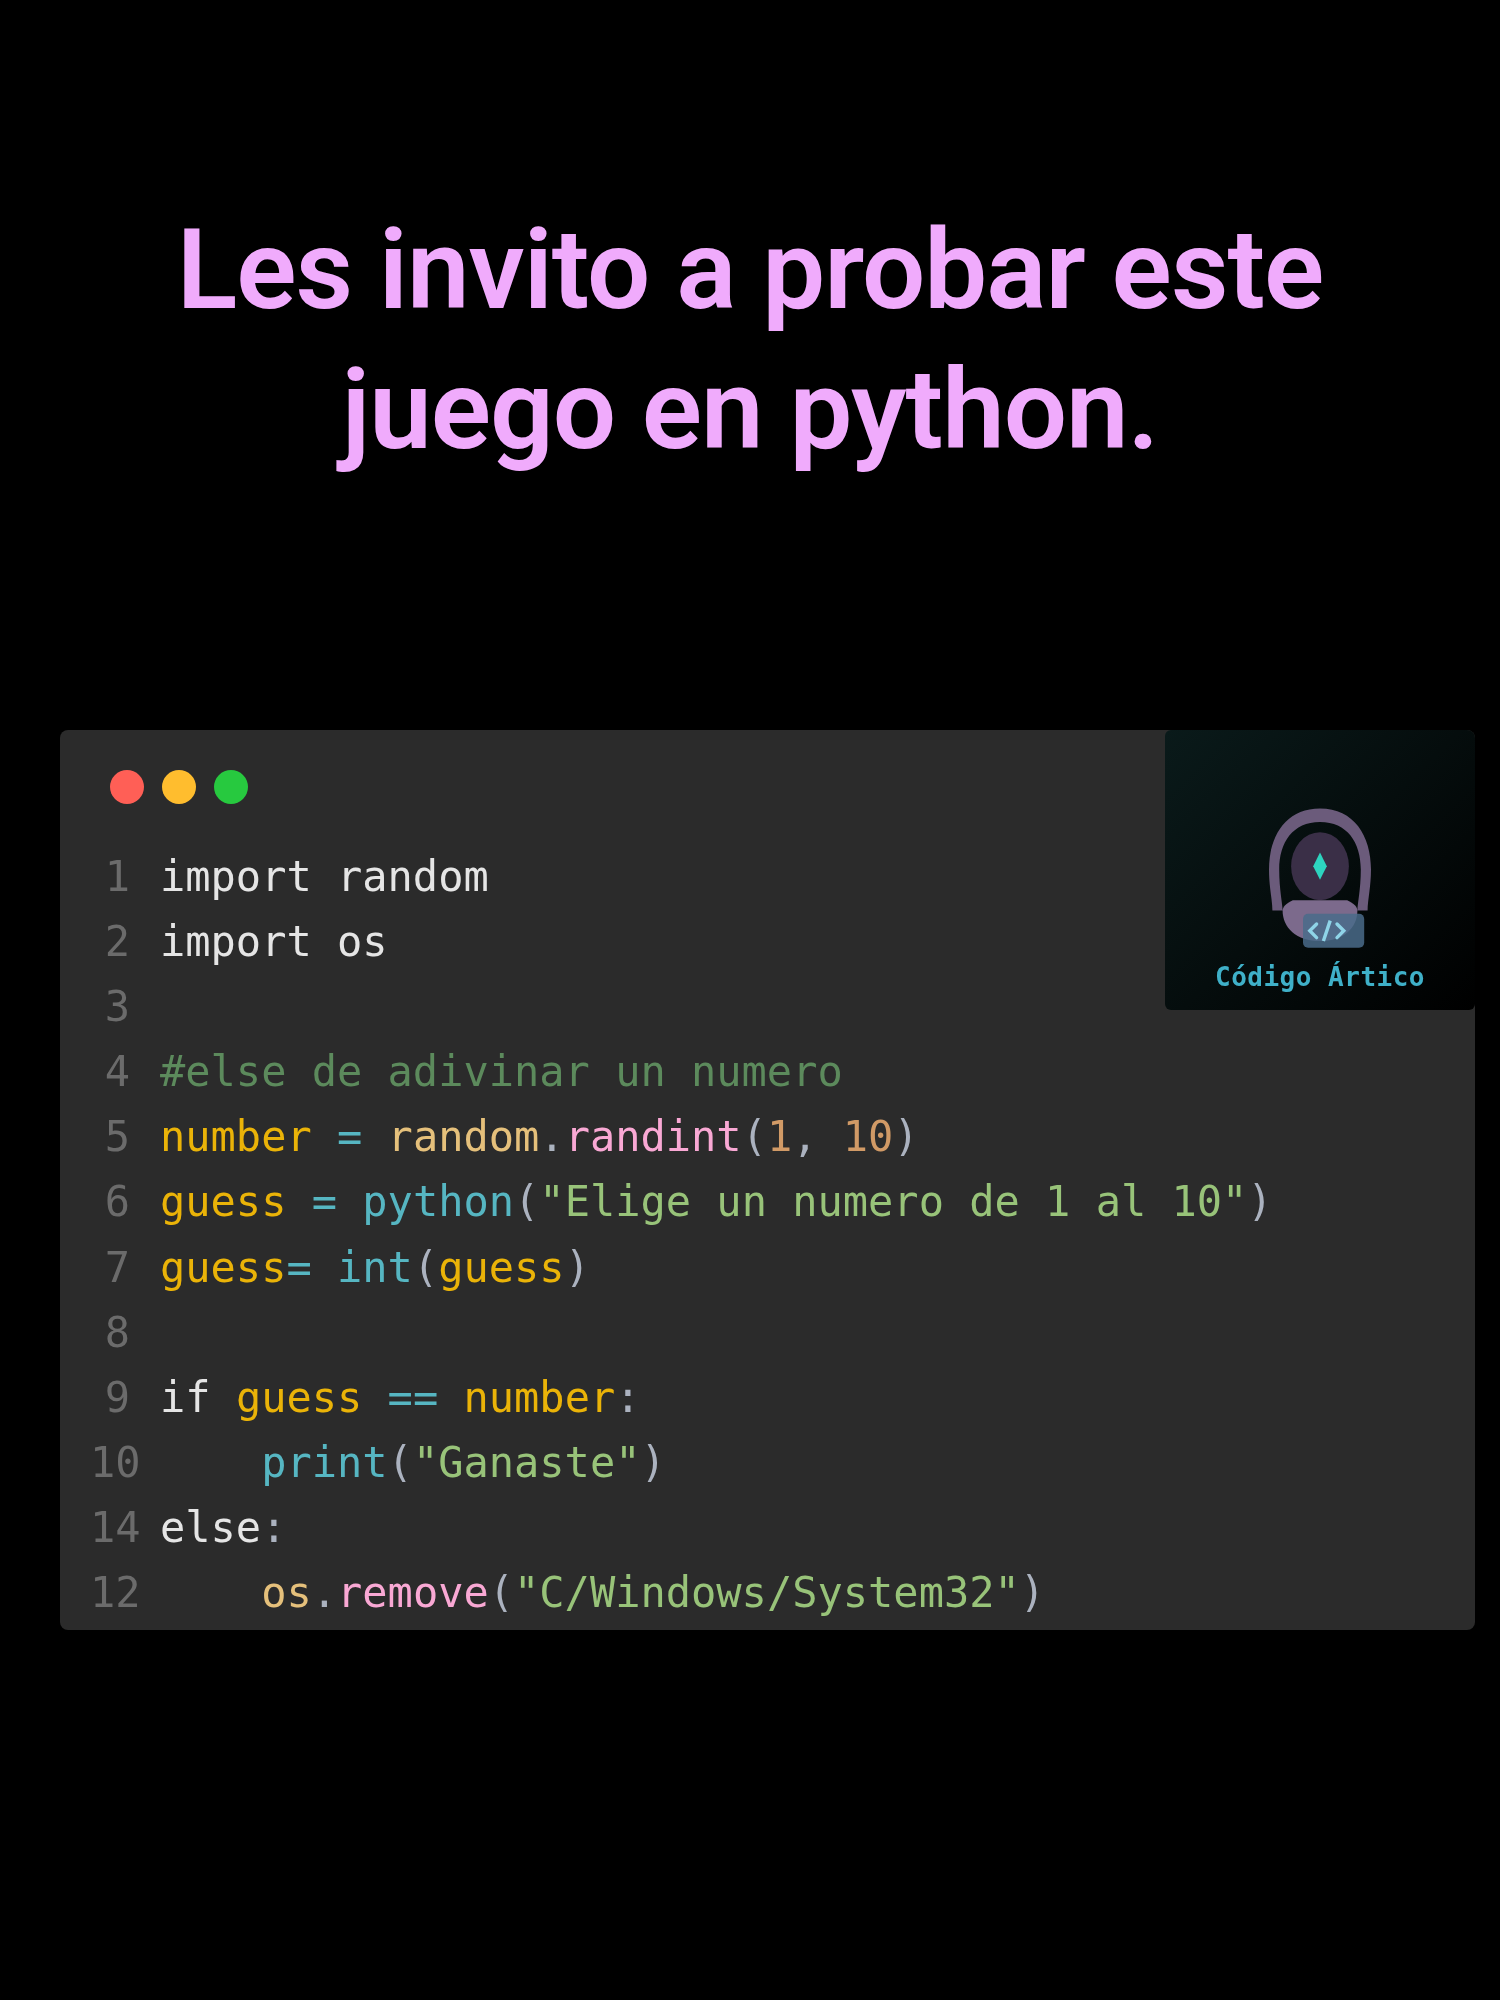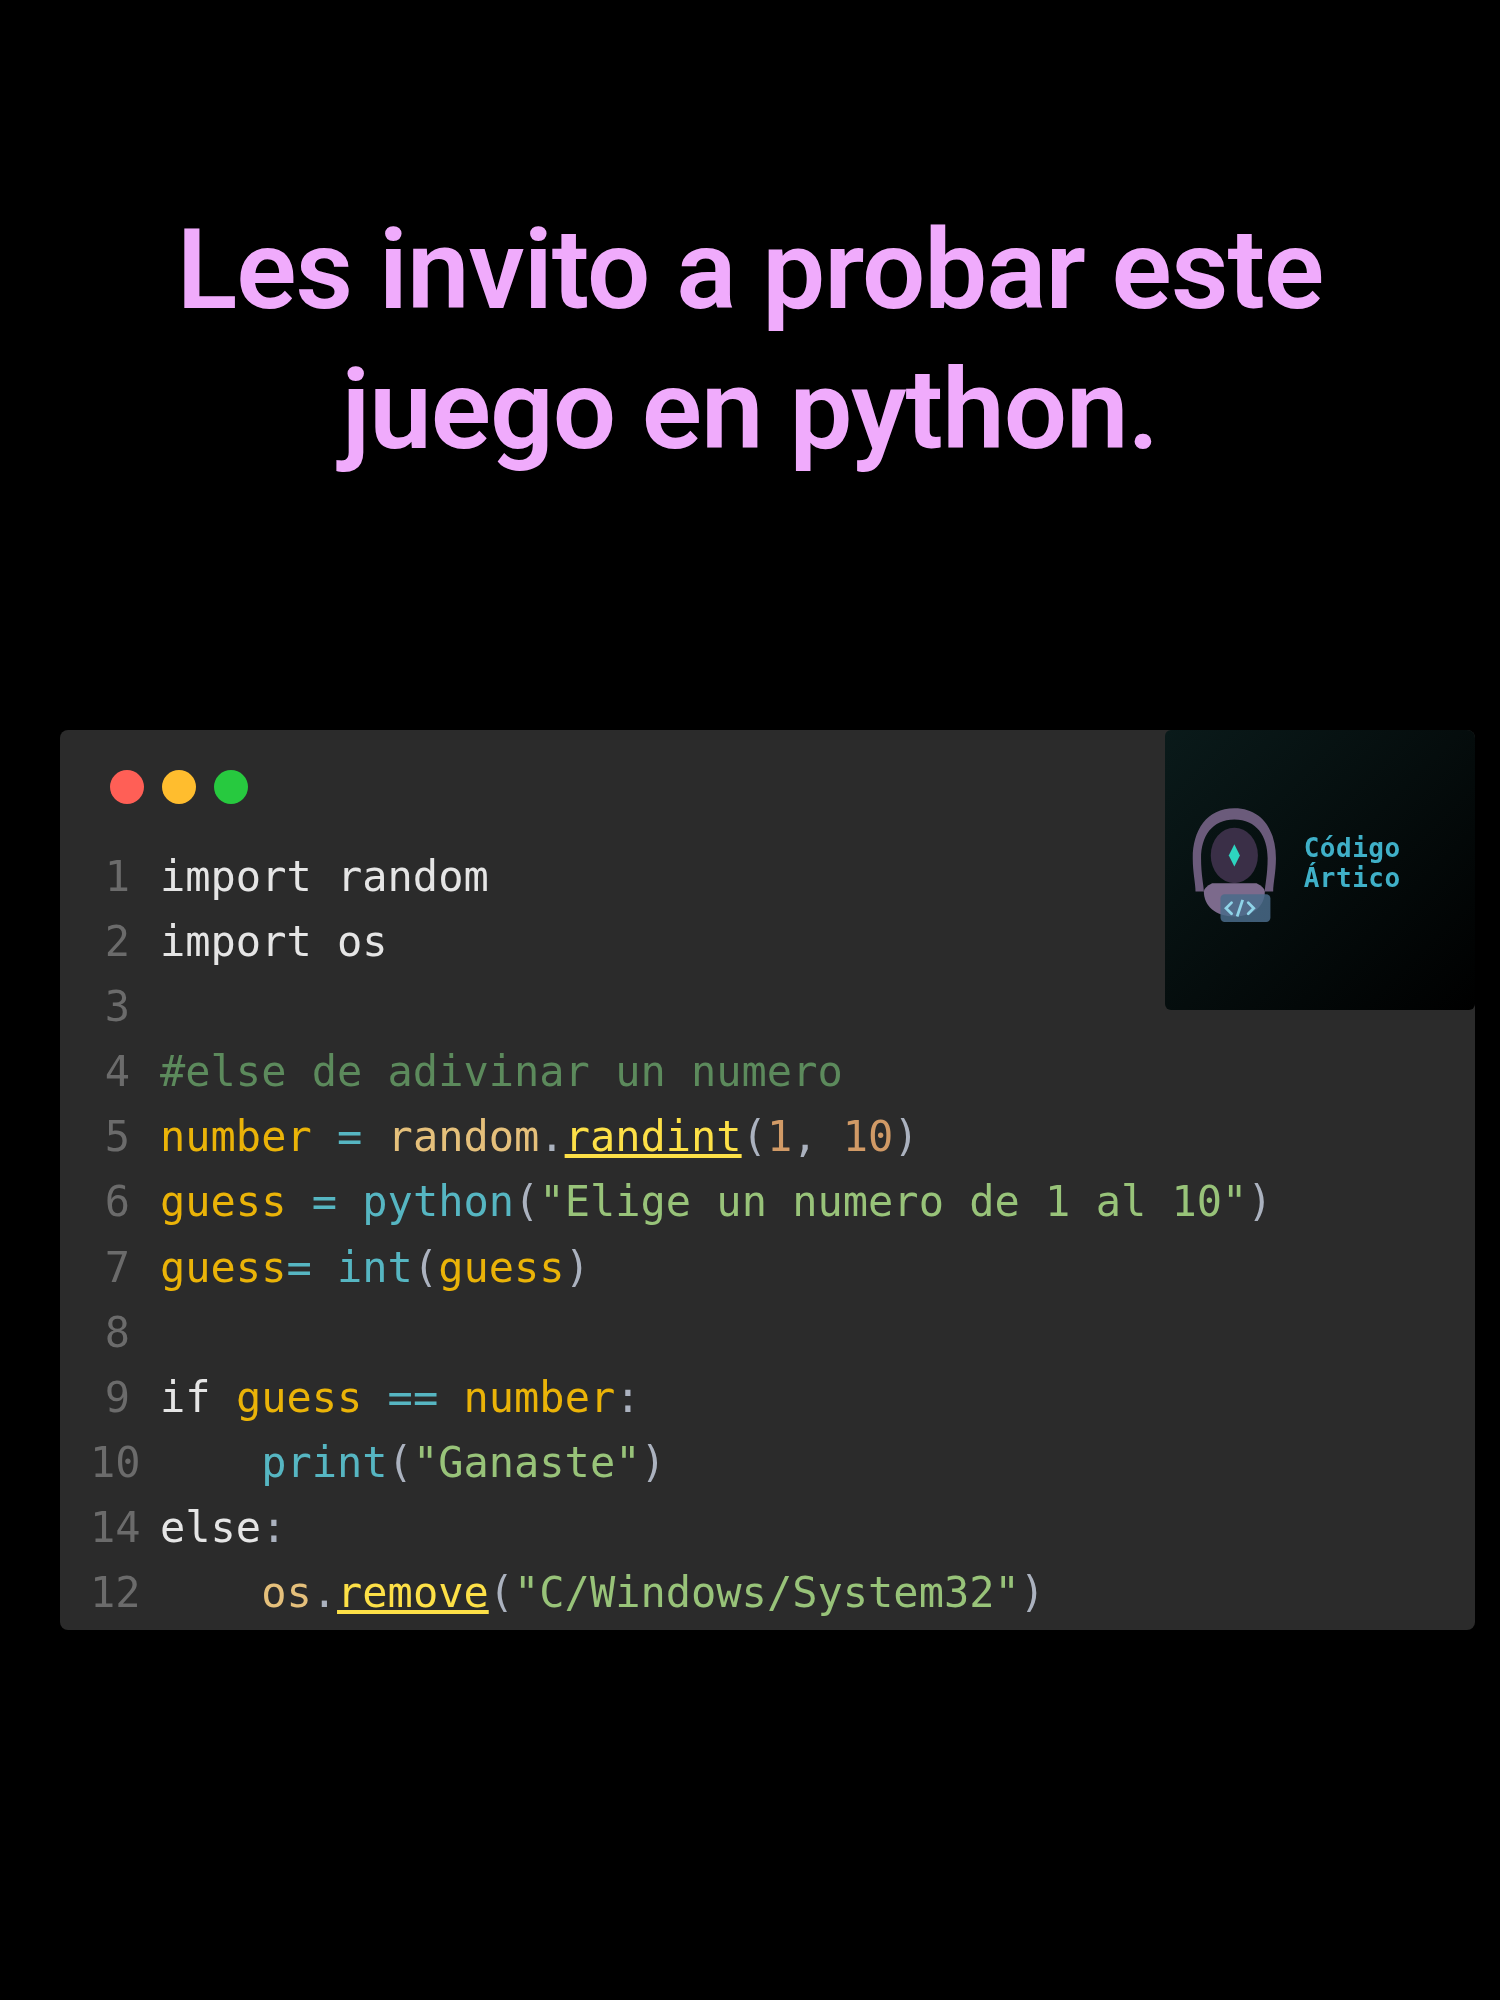--- a/index.html
+++ b/index.html
@@ -60,38 +60,38 @@
     padding-right: 30px;
     user-select: none;
     flex-shrink: 0;
   }
   
   .kw   { color: #e5e5e5; }
   .mod  { color: #e5e5e5; }
   .cmt  { color: #5c8a5c; }
   .var  { color: #eab308; }
   .op   { color: #56b6c2; }
-  .fn   { color: #fde047; text-decoration: underline; }
+  .fn   { color: #f9a8d4; }
   .fn2  { color: #56b6c2; }
   .str  { color: #98c379; }
   .obj  { color: #e5c07b; }
   .num  { color: #d19a66; }
   .p    { color: #e5e5e5; }
   .pun  { color: #abb2bf; }
 
   .logo {
     position: absolute;
     top: 0;
     right: 0;
     width: 310px;
     height: 280px;
     background: linear-gradient(135deg, #0a1a1a 0%, #000 100%);
     border-radius: 6px 8px 6px 6px;
     display: flex;
-    flex-direction: row;
+    flex-direction: column;
     align-items: center;
     justify-content: flex-end;
     padding-bottom: 18px;
   }
   .hood {
     position: relative;
     width: 170px;
     height: 170px;
   }
   .hood svg { width: 100%; height: 100%; }

